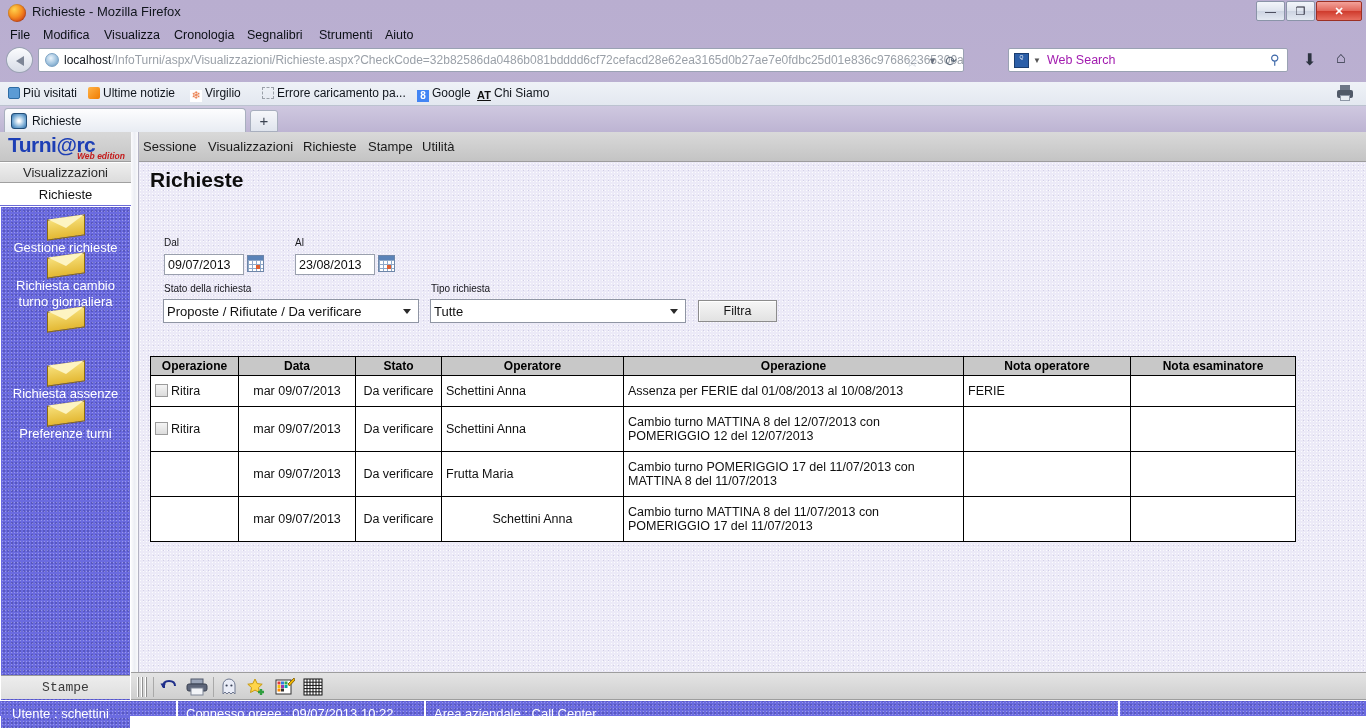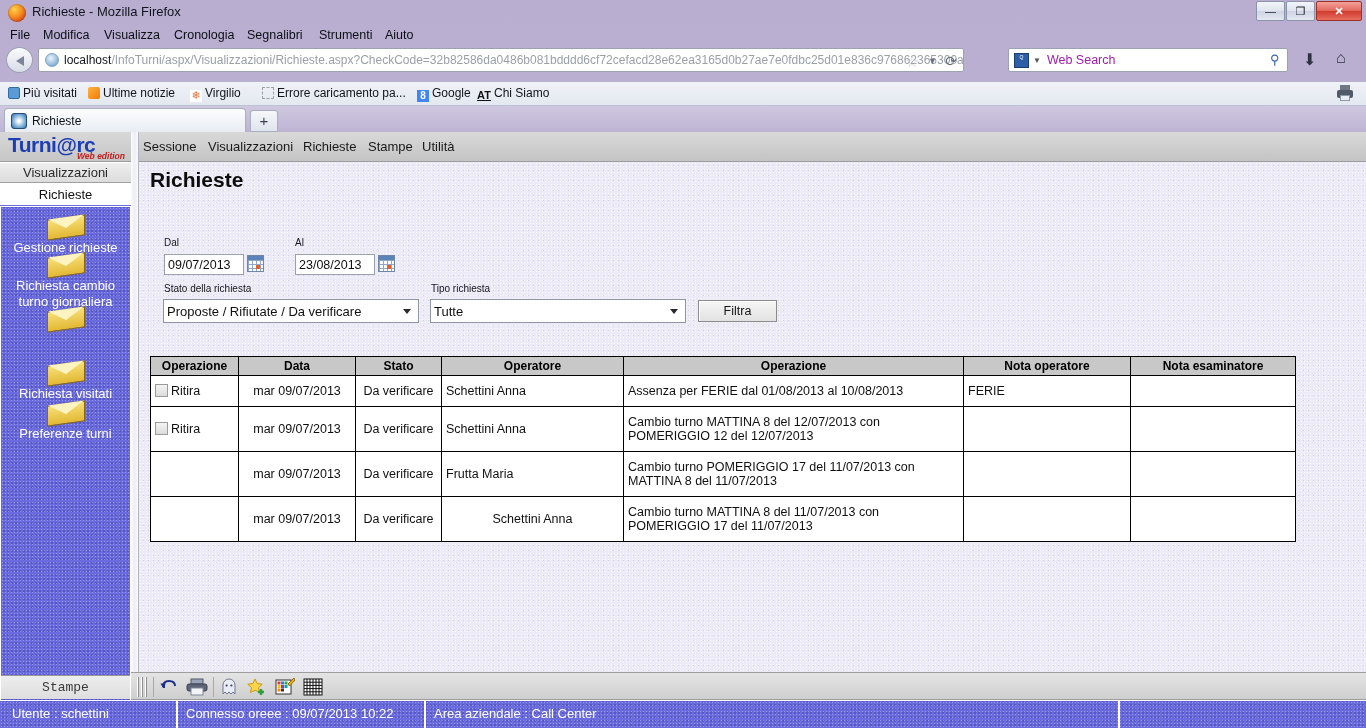--- a/index.html
+++ b/index.html
@@ -344,21 +344,21 @@
   .gripper {
     position: absolute; left: 6px; top: 4px; width: 10px; height: 20px;
     background-image: linear-gradient(to right,#fff 0, #fff 1px, #8f8f8f 1px, #8f8f8f 2px, transparent 2px);
     background-size: 4px 100%;
   }
   .tbsep { position: absolute; top: 4px; width: 1px; height: 20px; background: #a9a9a9; }
   .tbicon { position: absolute; top: 5px; width: 20px; height: 18px; }
 
   
   .statusbar {
-    position: absolute; left: 0; top: 568px; width: 1366px; height: 28px;
+    position: absolute; left: 0; top: 568px; width: 1366px; height: 16px;
     background-color: #6b6be0;
     background-image:
       radial-gradient(rgba(255,255,255,.30) 0.7px, transparent 0.8px),
       radial-gradient(rgba(0,0,40,.18) 0.7px, transparent 0.8px);
     background-size: 3px 3px, 4px 4px;
     background-position: 0 0, 1px 2px;
     border-top: 1px solid #ffffff;
   }
   .stcell {
     position: absolute; top: 5px; font-size: 13px; color: #ffffff;
@@ -461,21 +461,21 @@
           <div class="envelope">
               <div class="back"></div>
               <div class="flap"></div>
             </div>
         </div>
         <div class="navitem" style="top:154px">
           <div class="envelope">
               <div class="back"></div>
               <div class="flap"></div>
             </div>
-          <span class="navitem-label">Richiesta visitati</span>
+          <span class="navitem-label">Richiesta assenze</span>
         </div>
         <div class="navitem" style="top:194px">
           <div class="envelope">
               <div class="back"></div>
               <div class="flap"></div>
             </div>
           <span class="navitem-label">Preferenze turni</span>
         </div>
       </div>
       <div class="stampe-btn">Stampe</div>

